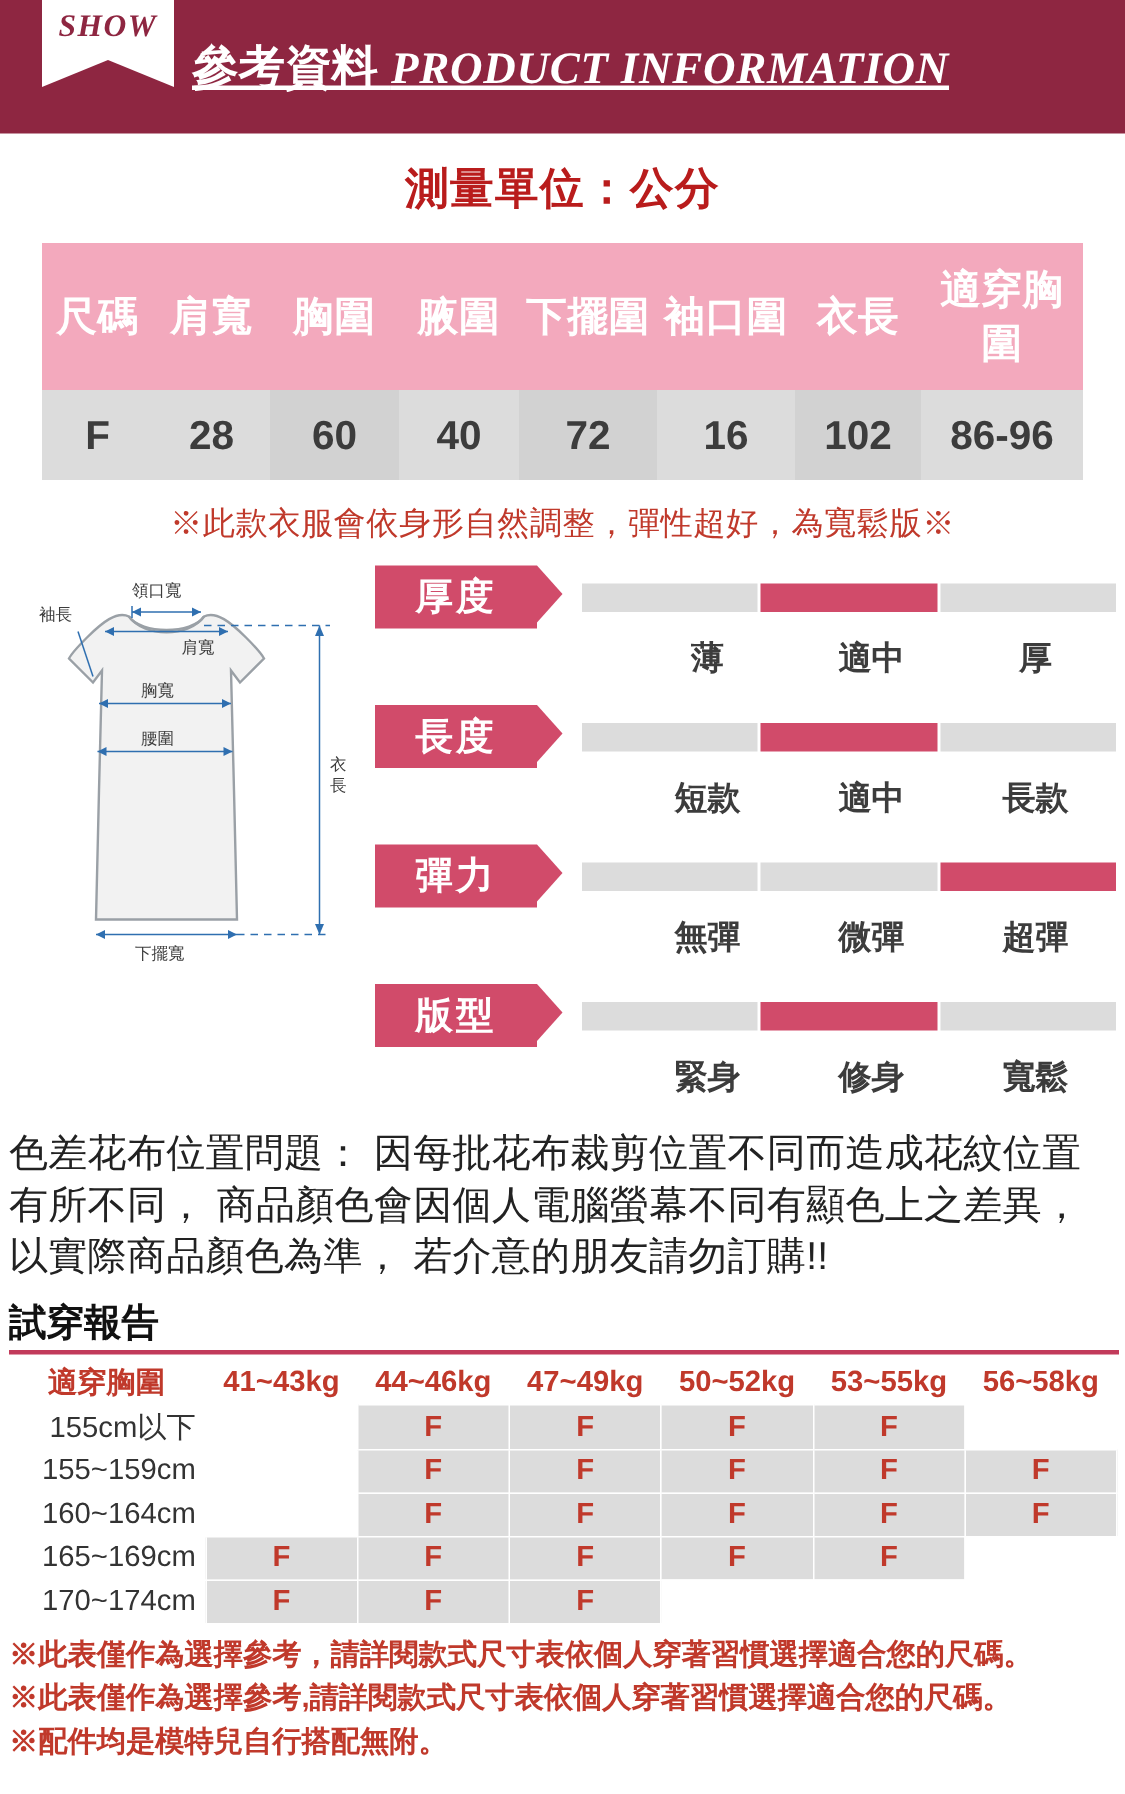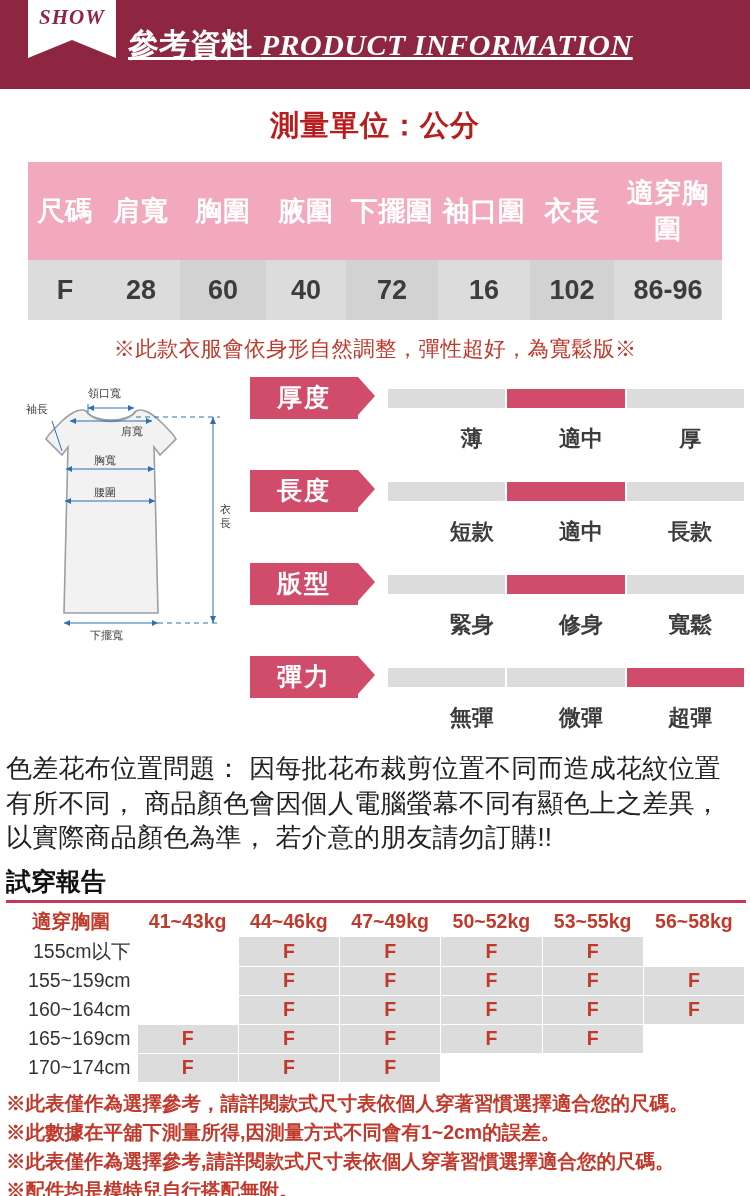--- a/index.html
+++ b/index.html
@@ -382,47 +382,47 @@
         </div>
         <div class="labels">
           <span>短款</span>
           <span>適中</span>
           <span>長款</span>
         </div>
       </div>
 
       <div class="attrrow">
         <div class="attrhead">
+          <div class="tag">彈力</div>
+          <div class="bars">
+            <div class="bar"></div>
+            <div class="bar"></div>
+            <div class="bar on"></div>
+          </div>
+        </div>
+        <div class="labels">
+          <span>無彈</span>
+          <span>微彈</span>
+          <span>超彈</span>
+        </div>
+      </div>
+
+      <div class="attrrow">
+        <div class="attrhead">
           <div class="tag">版型</div>
           <div class="bars">
             <div class="bar"></div>
             <div class="bar on"></div>
             <div class="bar"></div>
           </div>
         </div>
         <div class="labels">
           <span>緊身</span>
           <span>修身</span>
           <span>寬鬆</span>
-        </div>
-      </div>
-
-      <div class="attrrow">
-        <div class="attrhead">
-          <div class="tag">彈力</div>
-          <div class="bars">
-            <div class="bar"></div>
-            <div class="bar"></div>
-            <div class="bar on"></div>
-          </div>
-        </div>
-        <div class="labels">
-          <span>無彈</span>
-          <span>微彈</span>
-          <span>超彈</span>
         </div>
       </div>
 
     </div>
   </div>
 
   <div class="tipbody">色差花布位置問題： 因每批花布裁剪位置不同而造成花紋位置有所不同， 商品顏色會因個人電腦螢幕不同有顯色上之差異， 以實際商品顏色為準， 若介意的朋友請勿訂購!!</div>
 
   <span class="frtitle">試穿報告</span>
 
@@ -491,18 +491,17 @@
         <td class="cell f">F</td>
         <td class="blank"></td>
         <td class="blank"></td>
         <td class="blank"></td>
       </tr>
     </tbody>
   </table>
 
   <div class="footnotes">
     <div>※此表僅作為選擇參考，請詳閱款式尺寸表依個人穿著習慣選擇適合您的尺碼。</div>
-    <div class="small">※此數據在平舖下測量所得,因測量方式不同會有1~2cm的誤差。</div>
     <div class="small">※此表僅作為選擇參考,請詳閱款式尺寸表依個人穿著習慣選擇適合您的尺碼。</div>
     <div class="small">※配件均是模特兒自行搭配無附。</div>
   </div>
 
 </div>
 
 </body></html>

